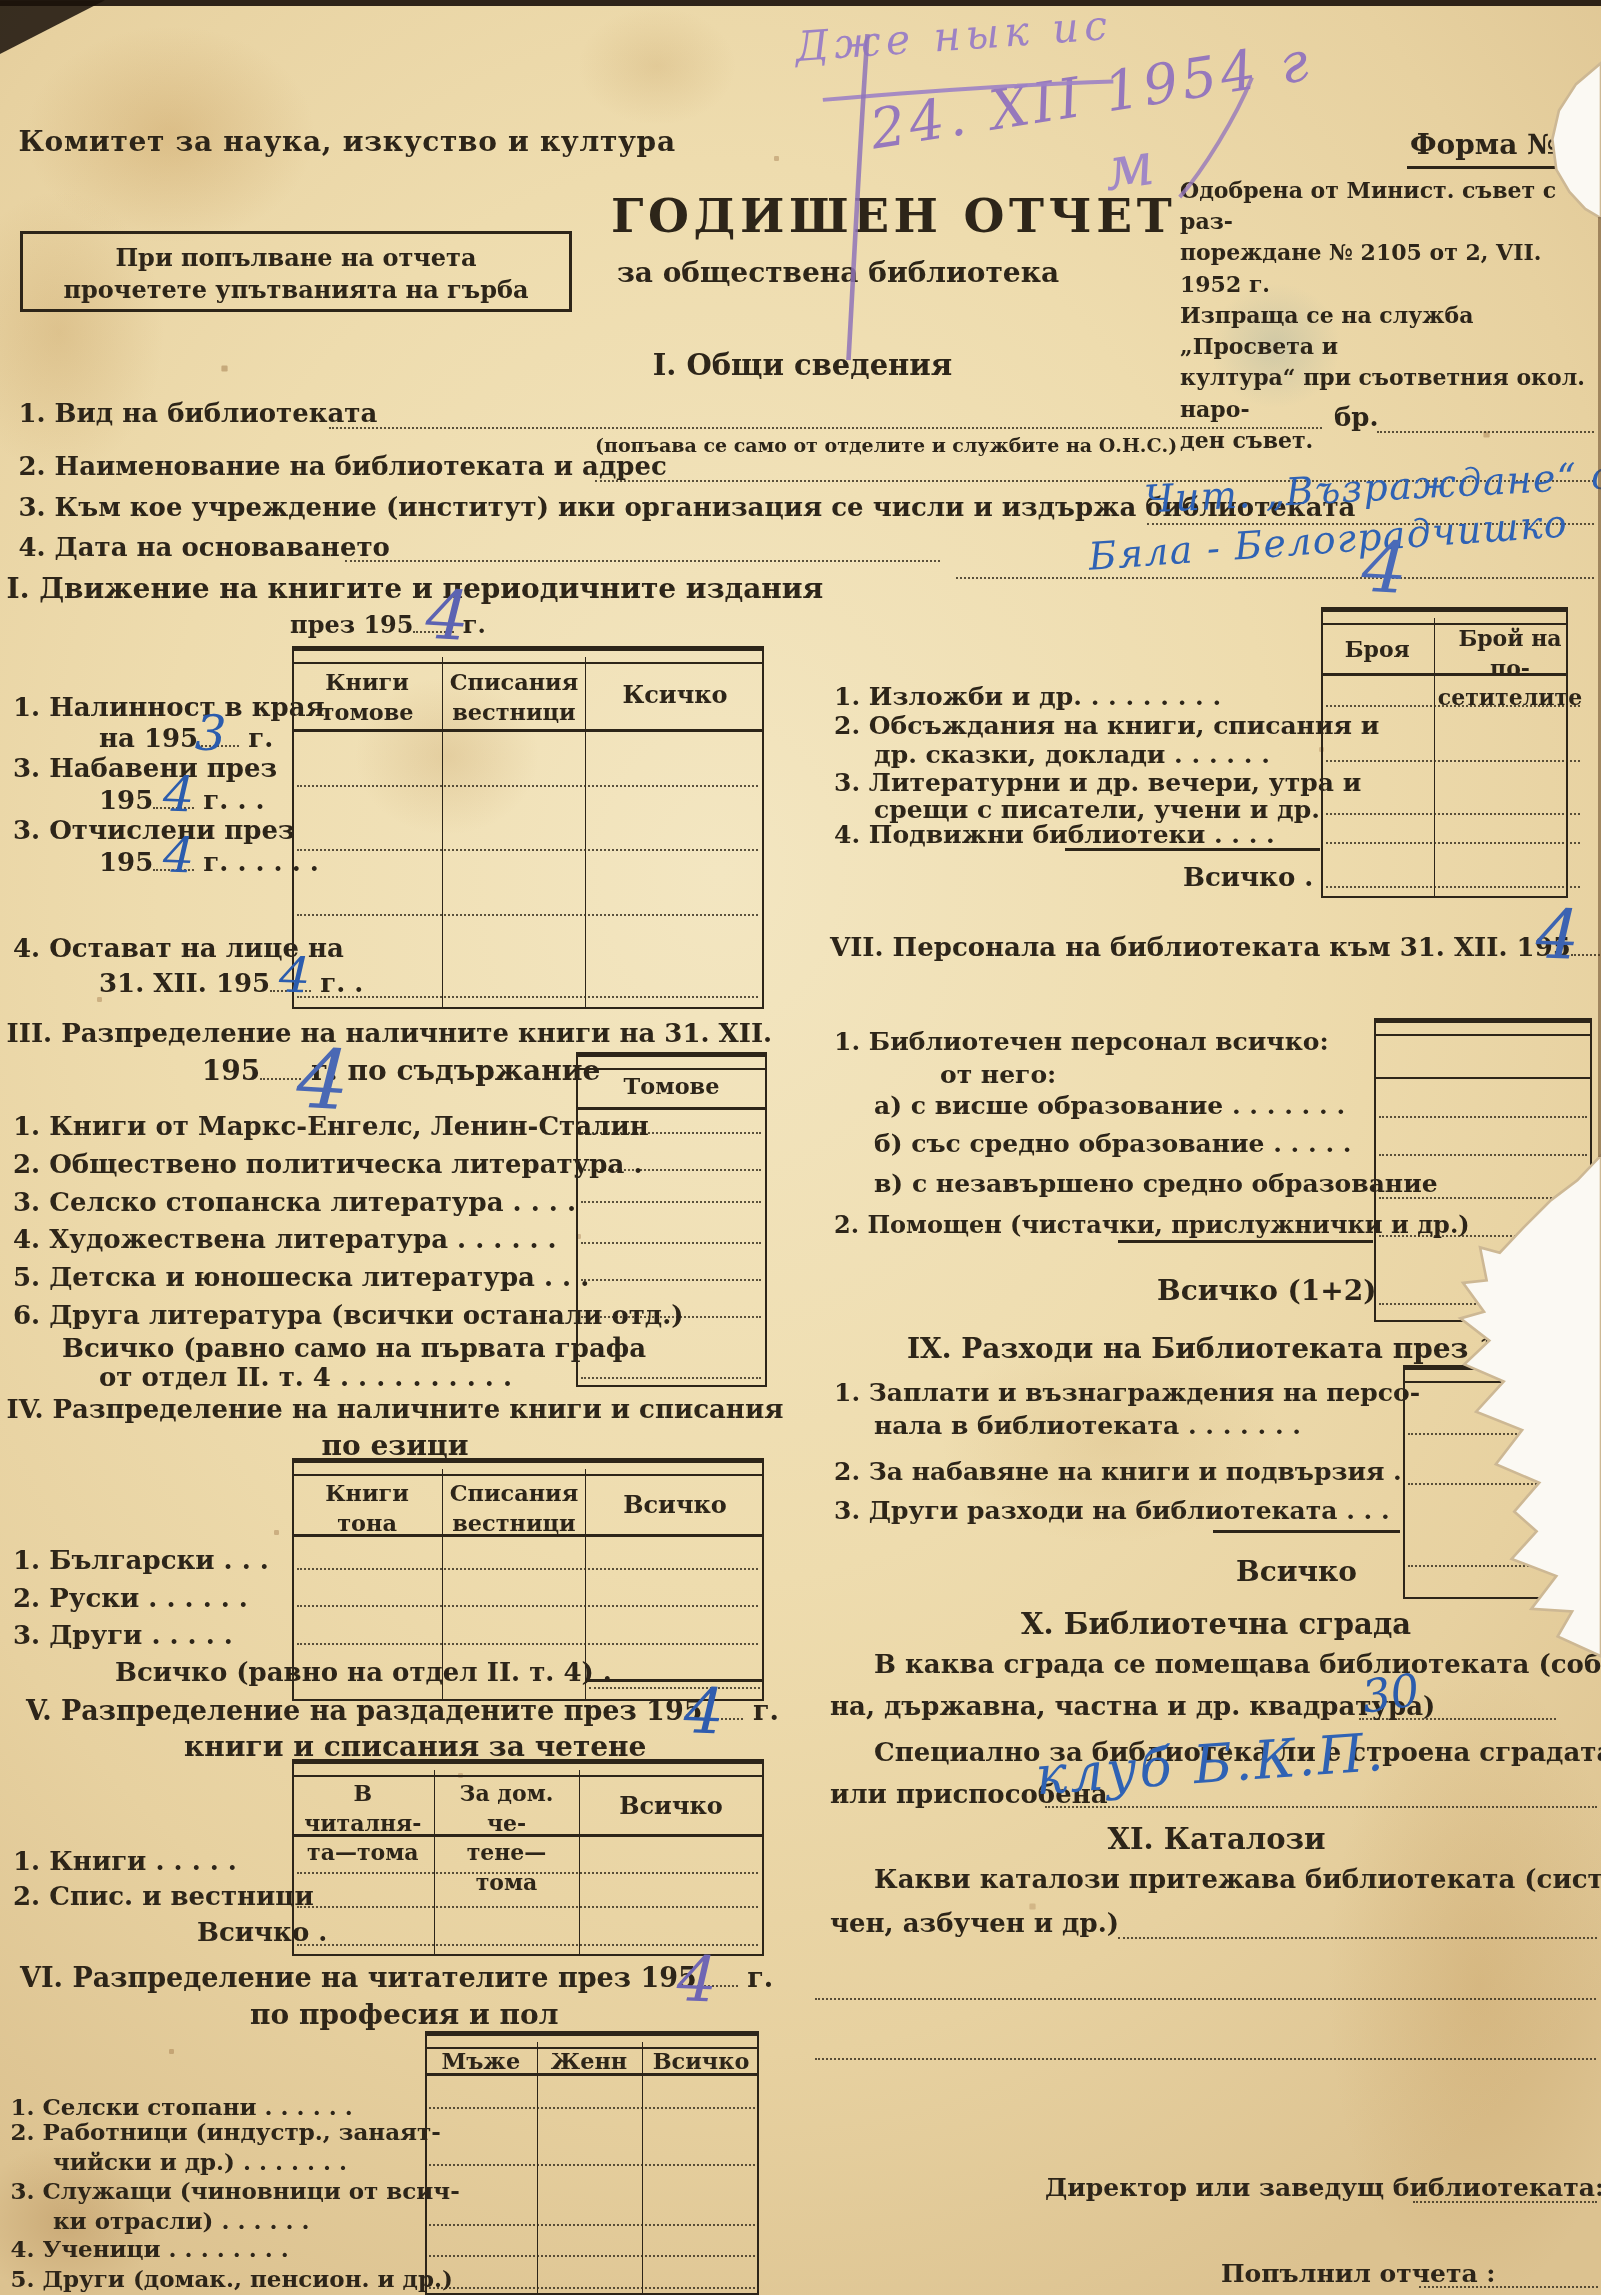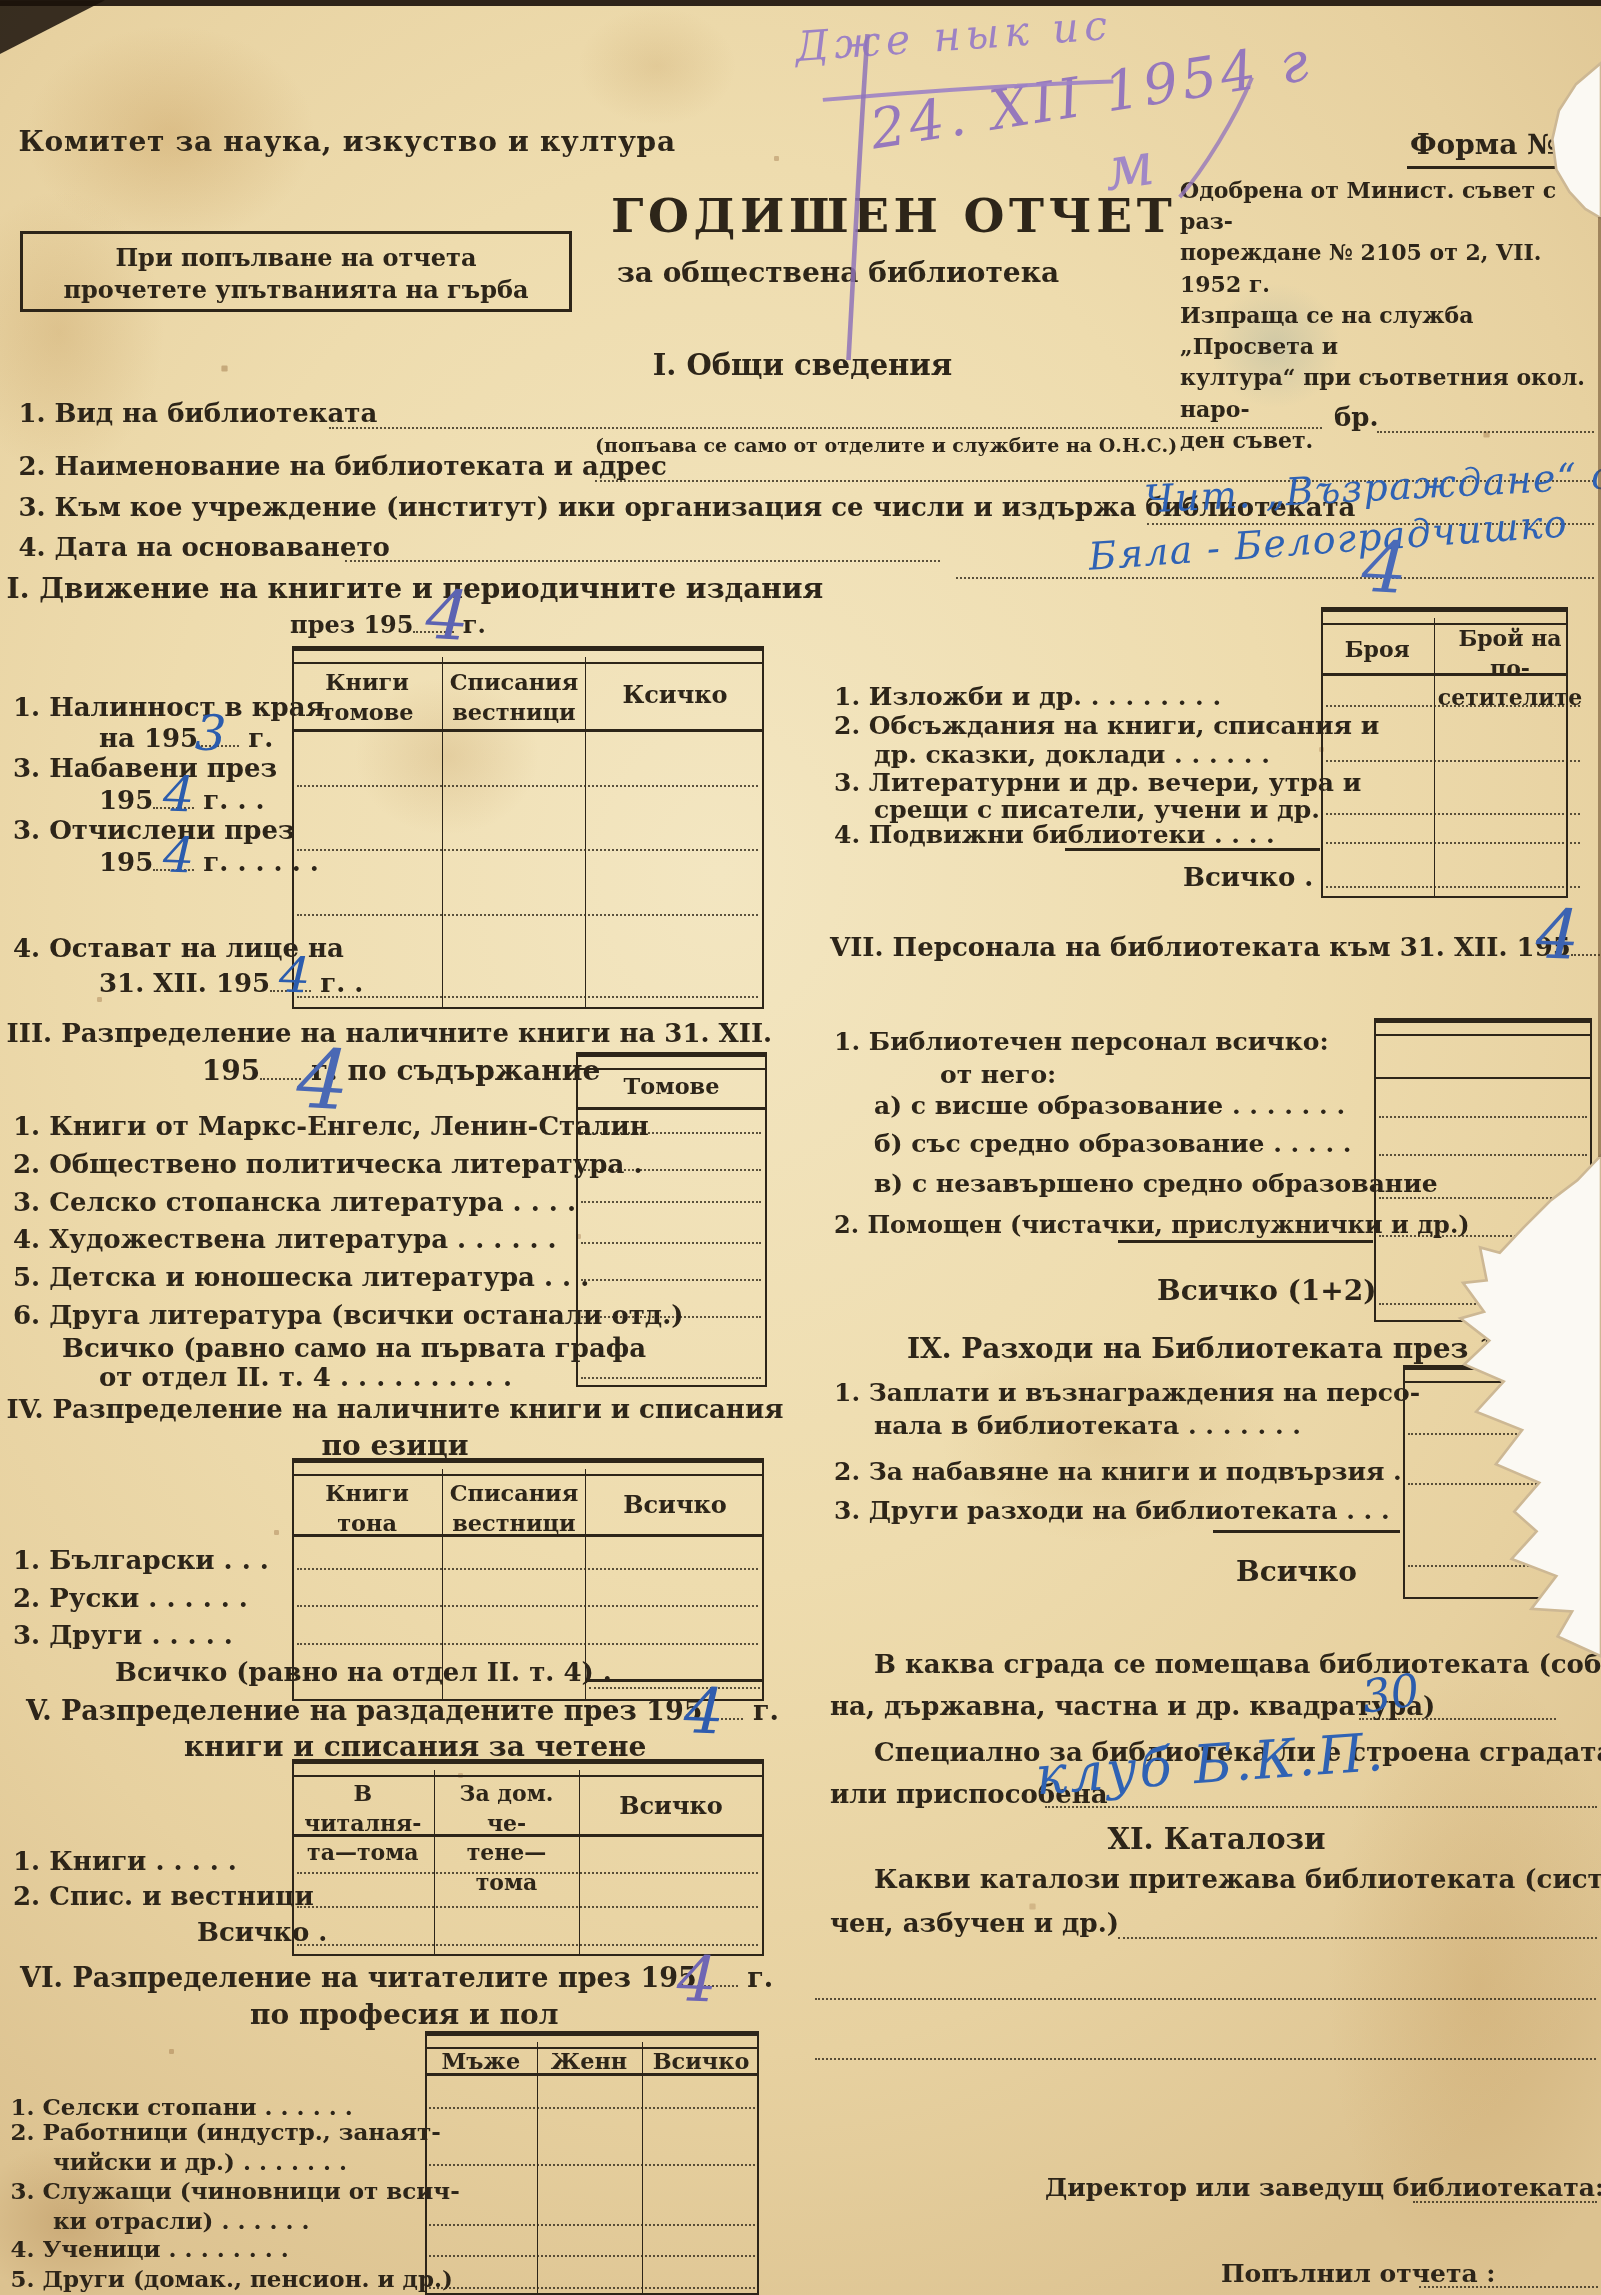--- a/index.html
+++ b/index.html
@@ -276,20 +276,21 @@
     <div class="abs sol" style="left:0;bottom:0;width:100%;height:2px;"></div>
   </div>
 
   <div class="abs print nw" style="left:834px;top:1378px;font-size:25px;">1. Заплати и възнаграждения на персо-</div>
   <div class="abs print nw" style="left:874px;top:1411px;font-size:25px;">нала в библиотеката  .   .   .   .   .   .   .</div>
   <div class="abs print nw" style="left:834px;top:1457px;font-size:25px;">2. За набавяне на книги и подвързия  .</div>
   <div class="abs print nw" style="left:834px;top:1496px;font-size:25px;">3. Други разходи на библиотеката .   .   .</div>
   <div class="abs sol" style="left:1213px;top:1530px;width:187px;height:3.3px;"></div>
   <div class="abs print nw" style="left:1236px;top:1555px;font-size:28px;">Всичко</div>
 
+  <div class="abs print ctr nw" style="left:986px;top:1607px;width:460px;font-size:29px;">X. Библиотечна сграда</div>
   <div class="abs print nw" style="left:874px;top:1649px;font-size:26px;">В каква сграда се помещава библиотеката (собстве-</div>
   <div class="abs print nw" style="left:830px;top:1691px;font-size:26px;">на, държавна, частна и др. квадратура)</div>
   <div class="abs dot" style="left:1359px;top:1718px;width:197px;"></div>
   <div class="abs print nw" style="left:874px;top:1737px;font-size:26px;">Специално за библиотека ли е строена сградата</div>
   <div class="abs print nw" style="left:830px;top:1779px;font-size:26px;">или приспособена</div>
   <div class="abs dot" style="left:1045px;top:1806px;width:552px;"></div>
 
   <div class="abs print ctr nw" style="left:1085px;top:1822px;width:263px;font-size:29px;">XI. Каталози</div>
   <div class="abs print nw" style="left:874px;top:1864px;font-size:26px;">Какви каталози притежава библиотеката (системати-</div>
   <div class="abs print nw" style="left:830px;top:1908px;font-size:26px;">чен, азбучен и др.)</div>

